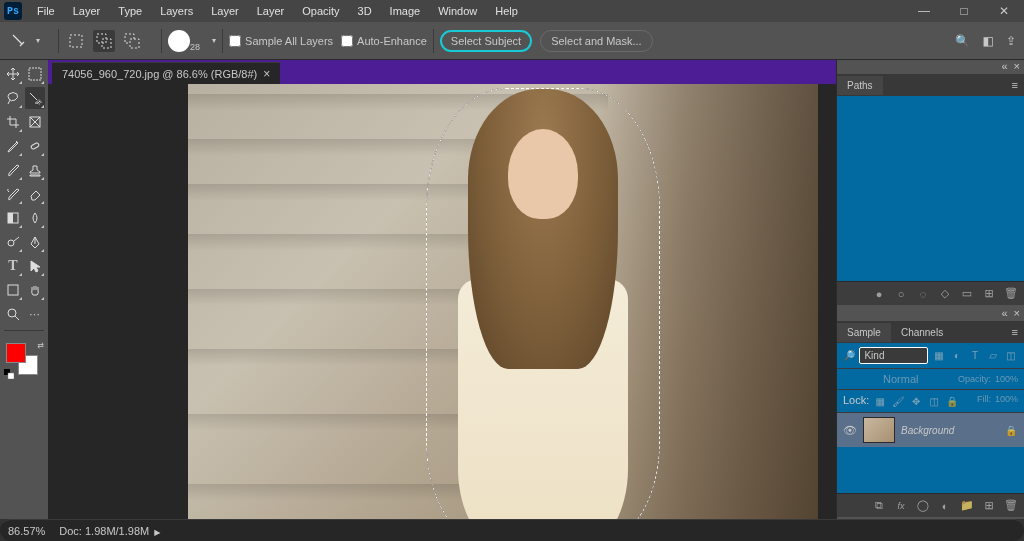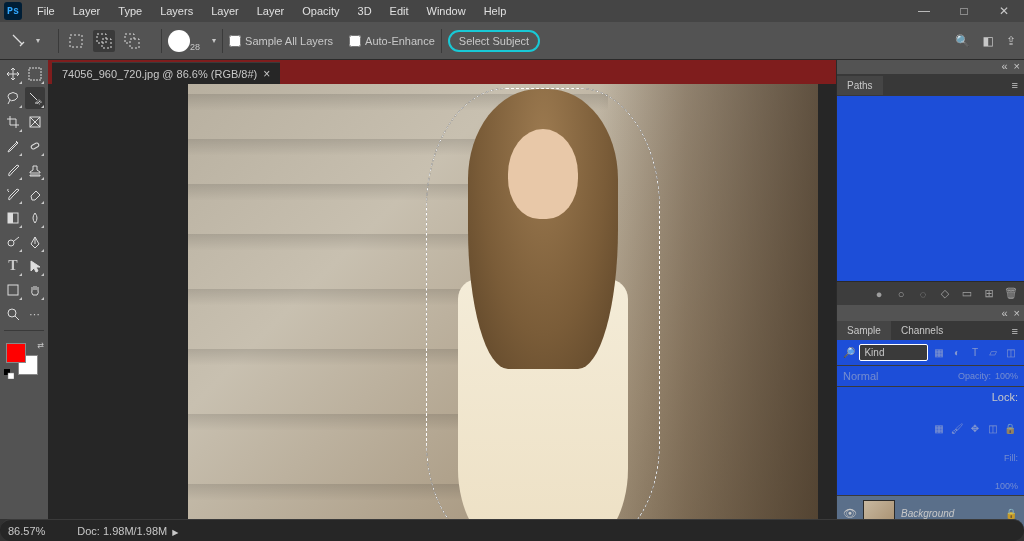--- a/index.html
+++ b/index.html
@@ -21,21 +21,21 @@
   .brush-preview { width: 22px; height: 22px; background: #fff; border-radius: 50%; }
   .brush-size { font-size: 9px; margin-top: 2px; text-align: center; }
   .opt-check { display: flex; align-items: center; gap: 4px; }
   .opt-check input { width: 12px; height: 12px; }
   .opt-btn { padding: 4px 10px; background: #535353; border: 1px solid #6a6a6a; border-radius: 12px; cursor: pointer; }
   .opt-btn.highlighted { border: 2px solid #18c9d6; border-radius: 14px; padding: 3px 9px; }
   .right-icons { margin-left: auto; display: flex; gap: 12px; }
   .divider { width: 1px; height: 24px; background: #3a3a3a; margin: 0 6px; }
 
   
-  .doc-tabs { height: 24px; background: #7f1d1d; display: flex; align-items: flex-end; padding-left: 4px; }
+  .doc-tabs { height: 24px; background: #4c1d95; display: flex; align-items: flex-end; padding-left: 4px; }
   .doc-tab { height: 22px; background: #262626; padding: 3px 10px; display: flex; align-items: center; gap: 6px; border-top: 1px solid #3a3a3a; font-size: 10px; }
   .close-x { font-size: 12px; cursor: pointer; }
 
   
   .workspace { position: absolute; top: 60px; bottom: 22px; left: 0; right: 0; display: flex; }
 
   
   .toolbar { width: 48px; background: #535353; display: flex; flex-direction: column; padding: 2px; flex-shrink: 0; }
   .tool-row { display: flex; }
   .tool { width: 22px; height: 22px; margin: 1px; display: flex; align-items: center; justify-content: center; cursor: pointer; border-radius: 2px; position: relative; }
@@ -60,69 +60,69 @@
   .subject { position: absolute; left: 240px; top: 5px; width: 230px; height: 454px; }
   .hair { position: absolute; top: 0; left: 40px; width: 150px; height: 280px; background: radial-gradient(ellipse at 50% 20%, #9c7a50 0%, #7a5c38 60%, #5c4428 100%); border-radius: 70px 70px 40px 40px / 90px 90px 140px 140px; }
   .face { position: absolute; top: 40px; left: 80px; width: 70px; height: 90px; background: #e8c8a8; border-radius: 50% 50% 45% 45%; }
   .dress { position: absolute; top: 190px; left: 30px; width: 170px; height: 270px; background: linear-gradient(to bottom, #f4ecd8, #ede0c4); border-radius: 20px 20px 50px 50px / 20px 20px 80px 80px; }
   
   .selection { position: absolute; top: 4px; left: 238px; width: 234px; height: 454px; border: 1px dashed #000; border-radius: 80px 80px 60px 60px / 120px 120px 100px 100px; outline: 1px dashed #fff; outline-offset: -1px; pointer-events: none; }
 
   
   .panels { width: 188px; background: #535353; display: flex; flex-direction: column; flex-shrink: 0; border-left: 1px solid #2a2a2a; }
   .panel-ctrl { height: 14px; display: flex; justify-content: flex-end; gap: 6px; padding: 0 4px; font-size: 9px; color: #999; }
-  .panel { background: #1d4ed8; margin-bottom: 2px; display: flex; flex-direction: column; }
+  .panel { background: #0369a1; margin-bottom: 2px; display: flex; flex-direction: column; }
   .panel-tabs { display: flex; align-items: center; background: #383838; height: 22px; }
   .panel-tab { padding: 4px 10px; font-size: 10px; cursor: pointer; }
   .panel-tab.active { background: #454545; }
   .panel-menu { margin-left: auto; padding: 0 6px; cursor: pointer; }
   .panel-body { flex: 1; min-height: 60px; }
   .panel-footer { height: 24px; background: #3d3d3d; display: flex; align-items: center; justify-content: flex-end; gap: 8px; padding: 0 6px; border-top: 1px solid #2a2a2a; }
   .pf-icon { width: 14px; height: 14px; display: flex; align-items: center; justify-content: center; cursor: pointer; opacity: 0.7; font-size: 11px; }
 
   
   .layers-opts { padding: 4px 6px; display: flex; align-items: center; gap: 4px; border-bottom: 1px solid #3a3a3a; }
   .layers-filter { flex: 1; }
   .kind-select { background: #3a3a3a; border: 1px solid #ffffff; padding: 2px 4px; font-size: 10px; border-radius: 2px; }
   .filter-icons { display: flex; gap: 4px; }
   .fi { width: 14px; height: 14px; opacity: 0.6; display: flex; align-items: center; justify-content: center; font-size: 10px; }
   .blend-row { padding: 4px 6px; display: flex; align-items: center; gap: 4px; border-bottom: 1px solid #3a3a3a; font-size: 10px; }
-  .blend-sel { flex: 1; opacity: 0.5; }
+  .blend-sel { flex: 1; opacity: 0.5; margin-left: 40px; }
   .opacity-lbl { opacity: 0.5; font-size: 9px; }
-  .lock-row { padding: 4px 6px; display: flex; align-items: flex-end; gap: 18px; border-bottom: 1px solid #3a3a3a; font-size: 10px; flex-direction: column; }
+  .lock-row { padding: 4px 6px; display: flex; align-items: flex-start; gap: 4px; border-bottom: 1px solid #3a3a3a; font-size: 10px; }
   .lock-icons { display: flex; gap: 4px; }
   .layer-item { display: flex; align-items: center; padding: 4px 6px; gap: 6px; background: #5a6f8a; }
   .eye { width: 14px; height: 14px; display: flex; align-items: center; justify-content: center; }
   .thumb { width: 32px; height: 26px; background: linear-gradient(135deg,#c8b8a0,#a89070); border: 1px solid #2a2a2a; }
   .layer-name { flex: 1; font-style: italic; font-size: 10px; }
   .lock-ind { font-size: 10px; opacity: 0.8; }
 
   
-  .status-bar { position: absolute; bottom: 0; left: 0; right: 0; height: 22px; background: #262626; display: flex; align-items: center; padding: 0 8px; gap: 32px; font-size: 10px; border-top: 1px solid #3a3a3a; border-radius: 11px; }
+  .status-bar { position: absolute; bottom: 0; left: 0; right: 0; height: 22px; background: #262626; display: flex; align-items: center; padding: 0 8px; gap: 14px; font-size: 10px; border-top: 1px solid #3a3a3a; border-radius: 11px; }
   .status-arrow { font-size: 8px; margin-left: 2px; }
 
   
   .ic { font-size: 12px; line-height: 1; }
 </style>
 </head>
 <body>
 
 <div class="menu-bar">
   <div class="ps-logo">
       <span>Ps</span>
     </div>
   <div class="menu-item">File</div>
   <div class="menu-item">Layer</div>
   <div class="menu-item">Type</div>
   <div class="menu-item">Layers</div>
   <div class="menu-item">Layer</div>
   <div class="menu-item">Layer</div>
   <div class="menu-item">Opacity</div>
   <div class="menu-item">3D</div>
-  <div class="menu-item">Edit</div>
+  <div class="menu-item">Image</div>
   <div class="menu-item">Window</div>
   <div class="menu-item">Help</div>
   <div class="window-controls">
     <div class="win-btn">
         <span class="ic">—</span>
       </div>
     <div class="win-btn">
         <span class="ic">□</span>
       </div>
     <div class="win-btn">
@@ -164,26 +164,27 @@
   <div class="opt-group" style="flex-direction:row; gap:0;align-items:flex-end;">
     <div class="brush-preview"></div>
     <div class="brush-size">28</div>
   </div>
   <span class="ic" style="font-size:8px">▾</span>
   <div class="divider"></div>
   <label class="opt-check">
     <input type="checkbox" style="">
     <span>Sample All Layers</span>
   </label>
-  <label class="opt-check" style="margin-left:16px">
+  <label class="opt-check" style="margin-left:8px">
     <input type="checkbox" style="">
     <span>Auto-Enhance</span>
   </label>
   <div class="divider"></div>
   <div class="opt-btn highlighted">Select Subject</div>
+  <div class="opt-btn" style="margin-left:8px">Select and Mask...</div>
 
   <div class="right-icons">
     <span class="ic">🔍</span>
     <span class="ic">◧</span>
     <span class="ic">⇪</span>
   </div>
 </div>
 
 <div class="workspace">
 

